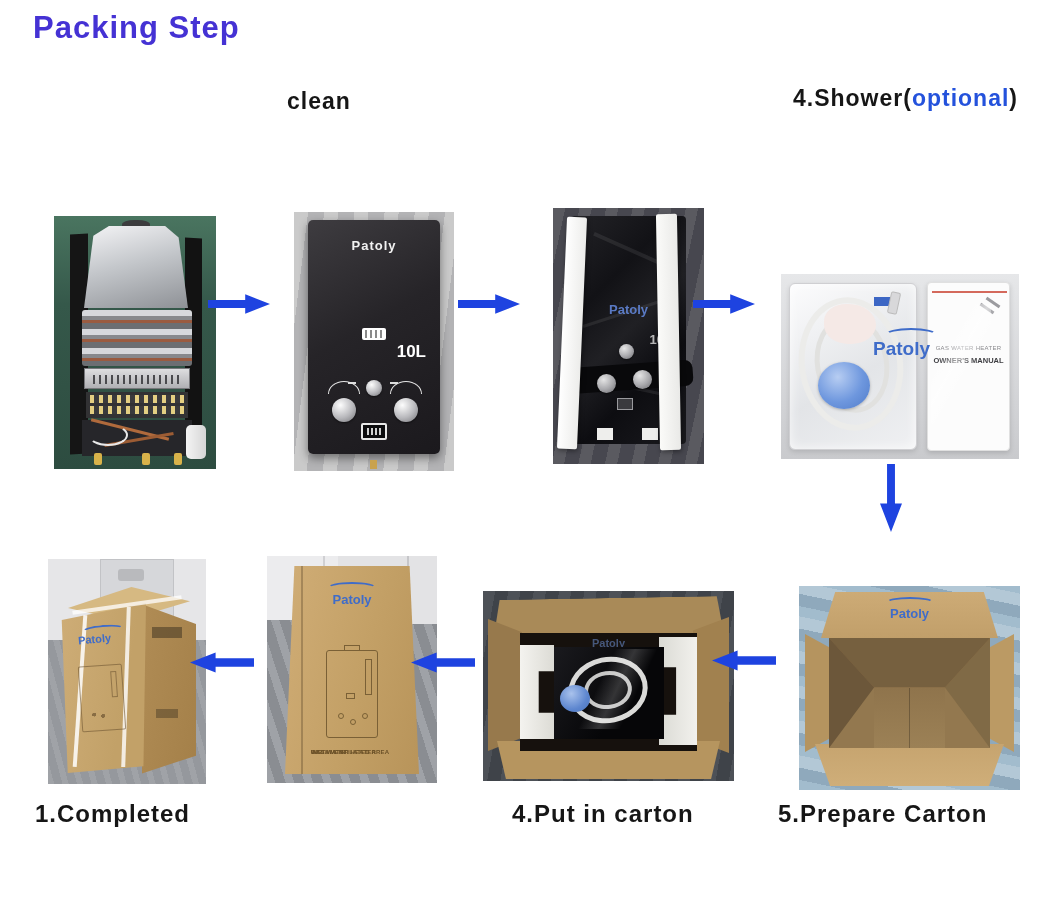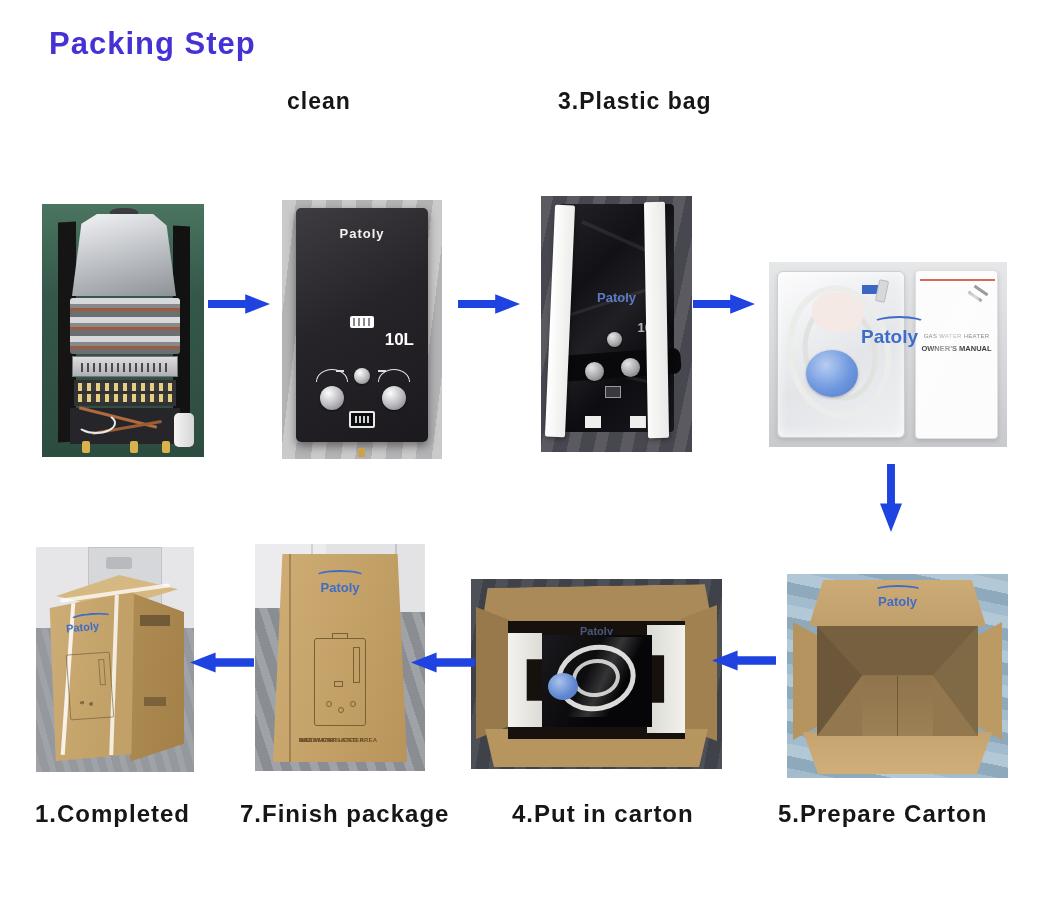--- a/index.html
+++ b/index.html
@@ -1,36 +1,36 @@
 <!DOCTYPE html>
 <html style="--title-color: #4532d4; --optional-color: #2452dc; --arrow-color: #1e43e0; --brand-color: #3f6cc9; --label-color: #161616;"><head>
 <meta charset="utf-8">
 <style>
   html,body{margin:0;padding:0;background:#ffffff;}
   body{width:1050px;height:900px;position:relative;font-family:"Liberation Sans",sans-serif;overflow:hidden;}
   .canvas{position:absolute;left:0;top:0;width:1050px;height:900px;background:#fff;}
 
   
-  .title{position:absolute;left:33px;top:10px;margin:16px;font-size:31px;font-weight:bold;
+  .title{position:absolute;left:33px;top:10px;margin:0;font-size:31px;font-weight:bold;
          letter-spacing:1px;color:var(--title-color,#4532d4);}
   .step-label{position:absolute;font-size:23px;font-weight:bold;color:var(--label-color,#161616);
               letter-spacing:1px;line-height:43px;white-space:nowrap;}
   .step-label .l2{display:block;}
   .bottom-label{position:absolute;top:800px;font-size:24px;font-weight:bold;
                 color:var(--label-color,#161616);letter-spacing:1px;white-space:nowrap;}
   .optional{color:var(--optional-color,#2452dc);}
 
   
   .arr{position:absolute;background:var(--arrow-color,#1e43e0);}
   .arr-r{width:62px;height:22px;clip-path:polygon(0 32%,60% 32%,60% 6%,100% 50%,60% 94%,60% 68%,0 68%);}
   .arr-l{width:64px;height:23px;clip-path:polygon(100% 32%,40% 32%,40% 6%,0 50%,40% 94%,40% 68%,100% 68%);}
   .arr-d{width:22px;height:68px;clip-path:polygon(32% 0,68% 0,68% 58%,100% 58%,50% 100%,0 58%,32% 58%);}
 
   
-  .ph{position:absolute;overflow:hidden;margin:4px;padding:0;}
+  .ph{position:absolute;overflow:hidden;margin:16px;padding:0;}
   .ph *{position:absolute;box-sizing:border-box;}
   .brand{font-weight:bold;color:var(--brand-color,#3f6cc9);white-space:nowrap;}
   .swoosh{height:12px;border:2px solid transparent;border-top:2px solid var(--brand-color,#3f6cc9);border-radius:50%;}
   .knob{border-radius:50%;background:radial-gradient(circle at 35% 30%,#fdfdfd,#b8b8bc 55%,#737377);
         box-shadow:0 1px 2px rgba(0,0,0,.5);}
   .arc{border:1.5px solid #e6e6e6;border-bottom:none;border-radius:50% 50% 0 0/100% 100% 0 0;}
 
   
   #p1{left:38px;top:200px;width:162px;height:253px;
       background:linear-gradient(180deg,#4a7560 0%,#35584a 35%,#2d4c40 100%);}
@@ -240,23 +240,23 @@
 <body>
 
 <div class="canvas">
 
   <h1 class="title">Packing Step</h1>
 
   <div class="step-label" style="left:258px;top:80px;">
     <span class="l2" style="padding-left:29px;">clean</span>
   </div>
   <div class="step-label" style="left:558px;top:80px;">
-    <span>3.Plastic bag</span>
   </div>
   <div class="step-label" style="left:793px;top:77px;">
+    <span><span>4.Shower(</span><span class="optional">optional</span><span>)</span></span>
   </div>
 
   <figure class="ph" id="p1">
     <div class="rail-l"></div>
     <div class="rail-r"></div>
     <div class="chimney"></div>
     <div class="hood"></div>
     <div class="hx"></div>
     <div class="ctrl">
         <div class="ticks"></div>
@@ -421,17 +421,16 @@
 
   <div class="arr arr-r" style="left:208px;top:293px;"></div>
   <div class="arr arr-r" style="left:458px;top:293px;"></div>
   <div class="arr arr-r" style="left:693px;top:293px;"></div>
   <div class="arr arr-d" style="left:880px;top:464px;"></div>
   <div class="arr arr-l" style="left:712px;top:649px;"></div>
   <div class="arr arr-l" style="left:411px;top:651px;"></div>
   <div class="arr arr-l" style="left:190px;top:651px;"></div>
 
   <div class="bottom-label" style="left:35px;">1.Completed</div>
-  <div class="bottom-label" style="left:240px;">7.Finish package</div>
   <div class="bottom-label" style="left:512px;">4.Put in carton</div>
   <div class="bottom-label" style="left:778px;">5.Prepare Carton</div>
 
 </div>
 
 </body></html>

